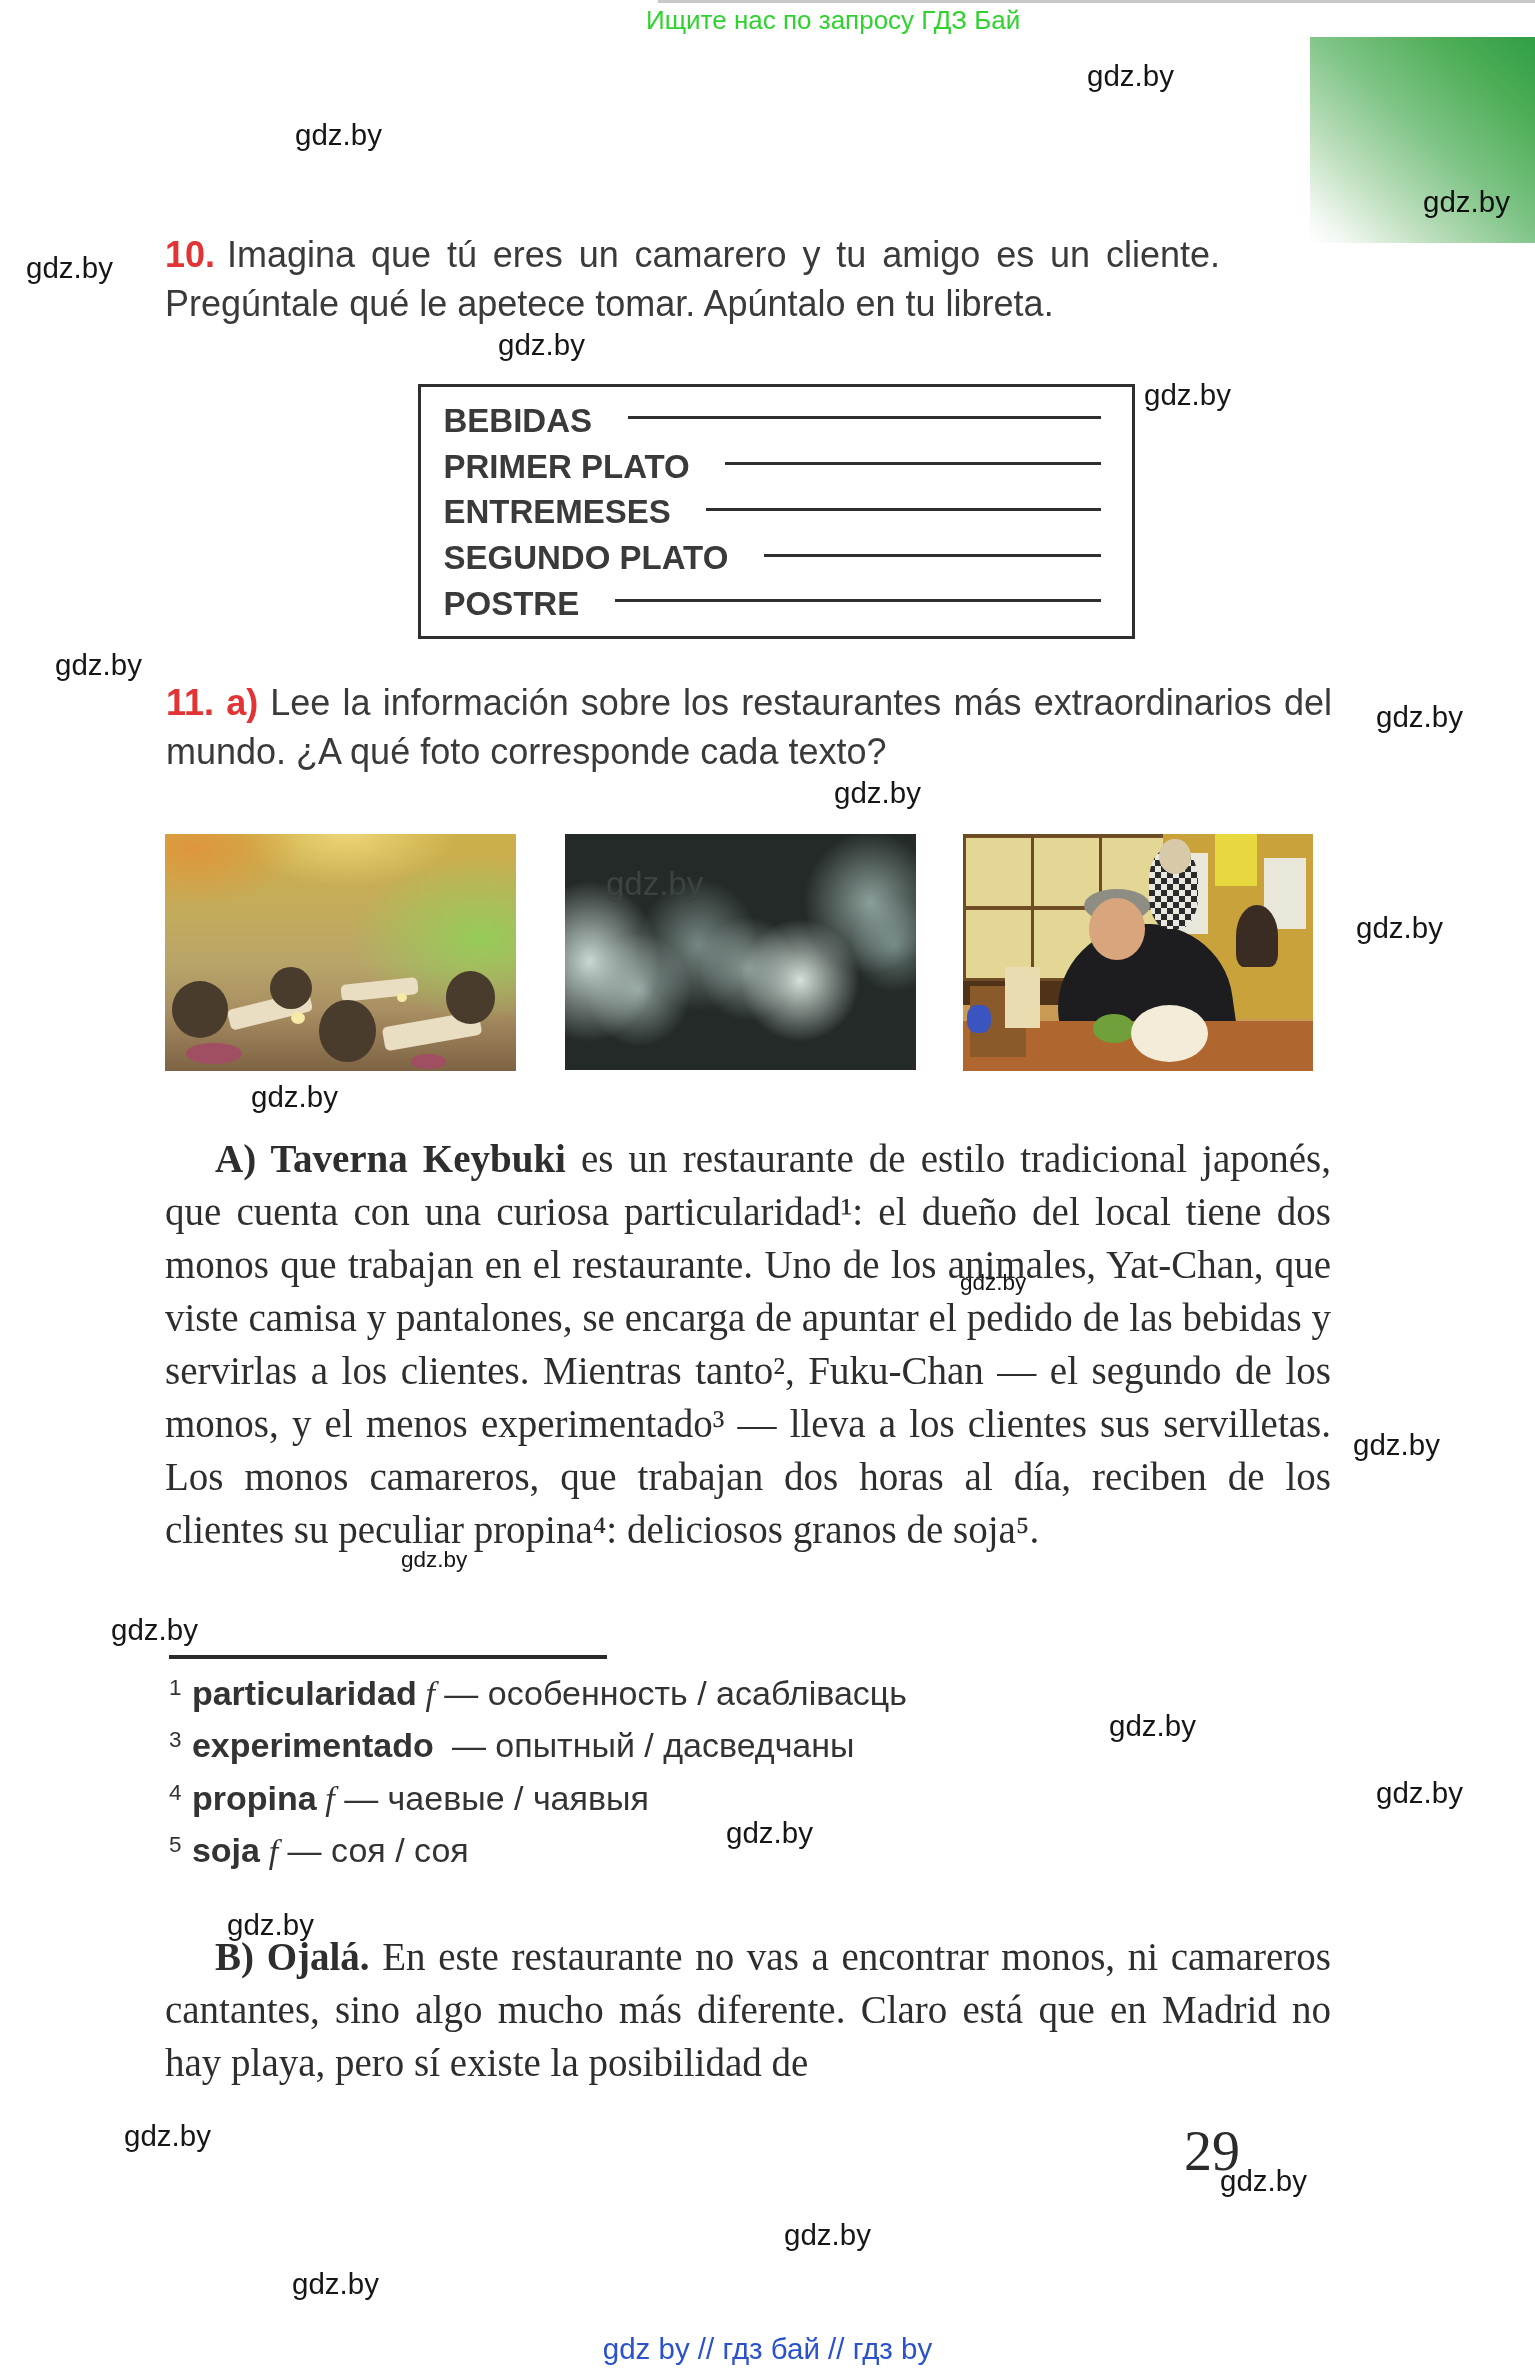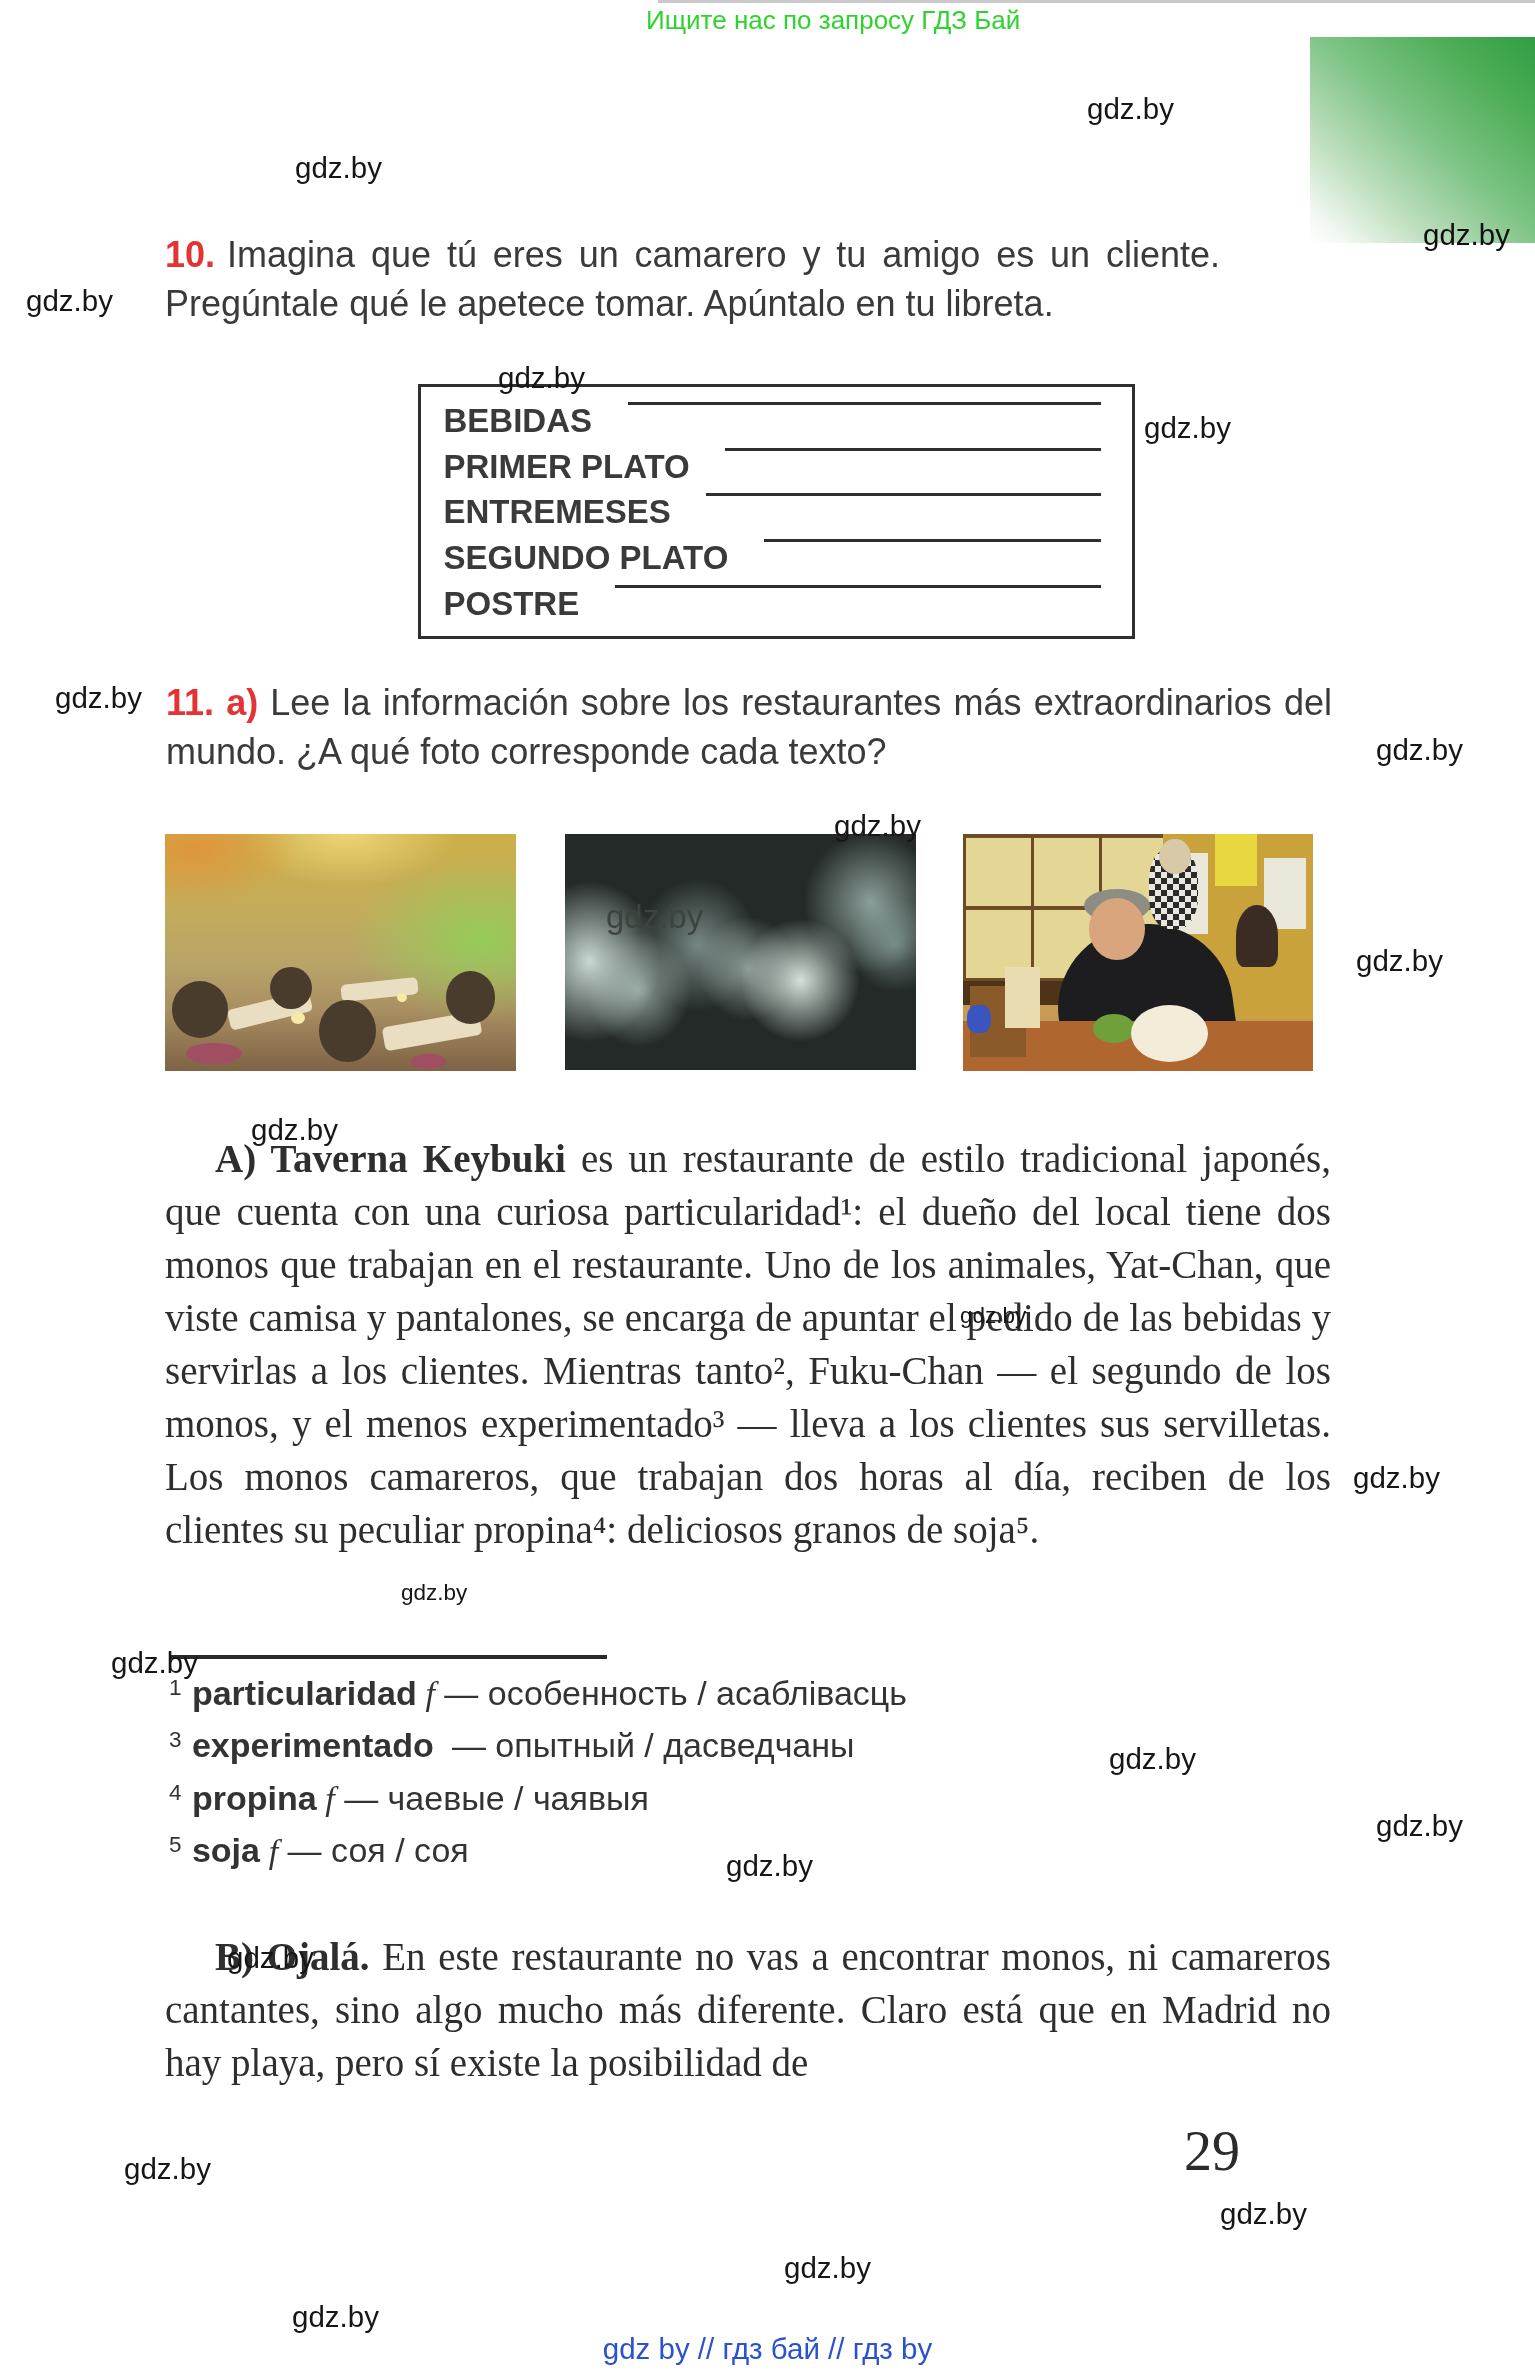--- a/index.html
+++ b/index.html
@@ -1,40 +1,40 @@
 <!DOCTYPE html>
 <html style="font-size:14px"><head>
 <meta charset="utf-8">
 <style>
   html,body{margin:0;padding:0;background:#888;}
   .page{position:relative;width:1535px;height:2377px;background:#ffffff;overflow:hidden;
         font-family:"Liberation Sans","DejaVu Sans",sans-serif;}
 
   
-  .wm{position:absolute;font-size:29.5px;color:#161616;z-index:6;white-space:nowrap;margin-top:33px;}
+  .wm{position:absolute;font-size:29.5px;color:#161616;z-index:6;white-space:nowrap;}
   .wm-sm{font-size:22.5px;}
   .wm-green{color:#101010;}
   .wm-dark{color:#3d443f;}
 
   .top-line{position:absolute;left:658px;top:0;width:877px;height:2.6px;background:#c9c9c9;}
   .promo{position:absolute;left:620px;top:5.2px;font-size:26px;color:#2ed32e;white-space:nowrap;margin-left:26px;}
   .green-square{position:absolute;left:1310px;top:37px;width:225px;height:206px;
       background:linear-gradient(to left bottom,#2f9e44 0%,#4fae58 22%,#7fc487 48%,#bcdebc 72%,#f2f8f2 92%,#ffffff 100%);}
 
   
   .ex{position:absolute;font-size:36px;line-height:49px;color:#3a3a3a;text-align:justify;}
   #ex10{left:165px;top:230px;width:1055px;}
   #ex11{left:166px;top:678px;width:1166px;}
   .exnum{color:#e23434;font-weight:bold;margin-right:12px;}
 
   
   .menu{position:absolute;left:418px;top:384px;width:717px;height:255px;border:3.5px solid #2f2f2f;
         box-sizing:border-box;display:flex;flex-direction:column;justify-content:space-evenly;
         padding:7px 31px 5.2px 22.5px;}
-  .menu-row{display:flex;align-items:flex-start;font-weight:bold;font-size:33px;color:#3a3a3a;white-space:nowrap;gap:20px;}
+  .menu-row{display:flex;align-items:center;font-weight:bold;font-size:33px;color:#3a3a3a;white-space:nowrap;gap:20px;}
   .menu-row .fill{flex:1;border-bottom:3.5px solid #2f2f2f;margin:0 0 6px 15.6px;}
 
   
   .photo{position:absolute;overflow:hidden;z-index:1;}
   #photo1{left:165px;top:834px;width:351px;height:237px;background:
      radial-gradient(62% 58% at 90% 44%, rgba(148,206,88,0.95) 0%, rgba(148,206,88,0) 60%),
      radial-gradient(52% 42% at 8% 6%, rgba(224,148,58,0.95) 0%, rgba(224,148,58,0) 58%),
      radial-gradient(50% 36% at 52% 0%, rgba(238,214,120,0.95) 0%, rgba(238,214,120,0) 62%),
      linear-gradient(180deg,#cdb04a 0%,#c3ab5c 34%,#b8a469 55%,#a98f62 74%,#7e6345 100%);}
   .ph1-table{position:absolute;background:#e9ddc2;border-radius:5.2px;}

